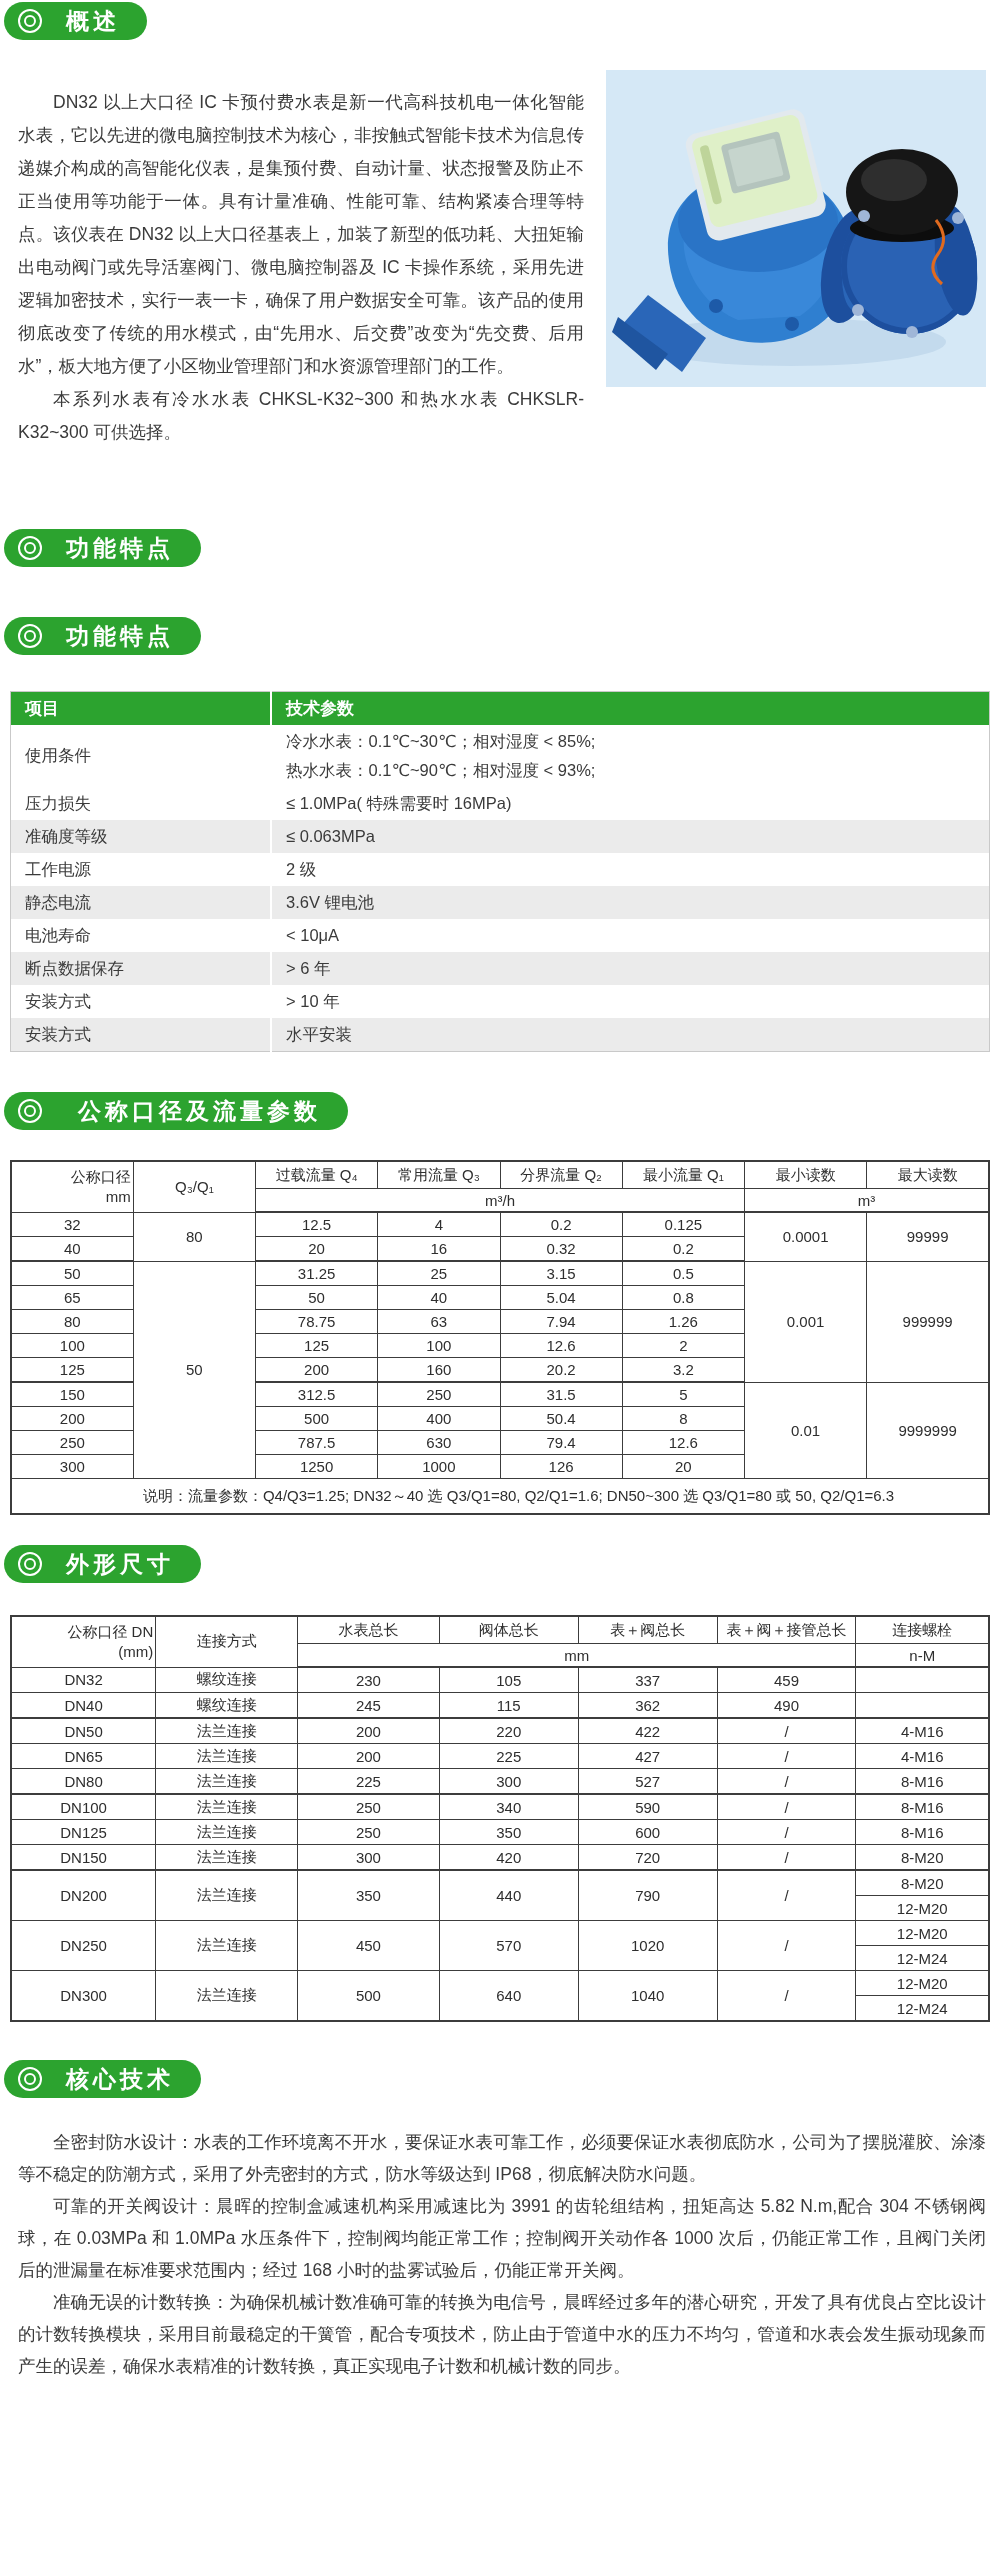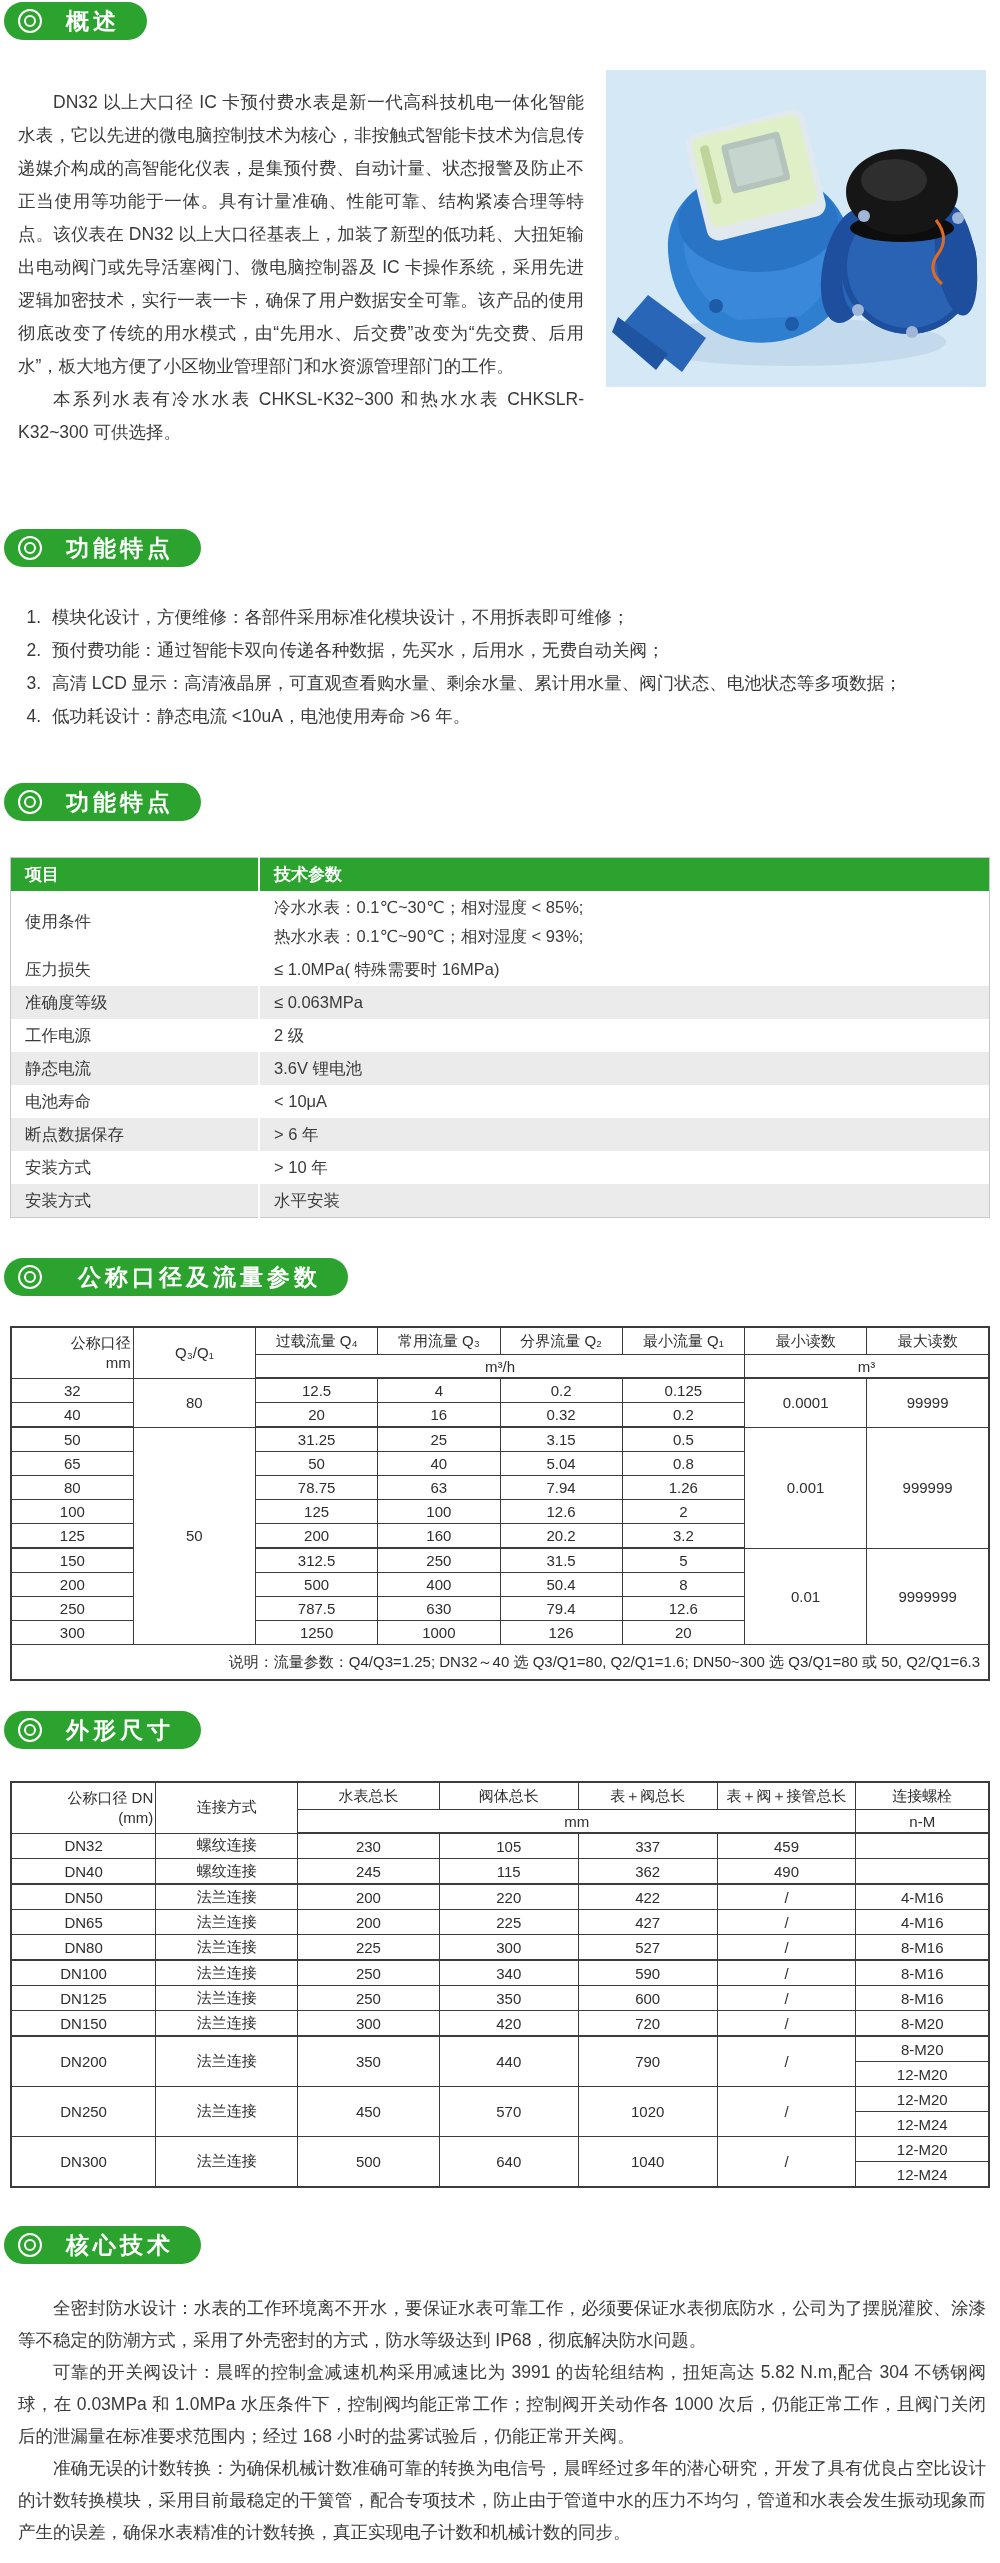--- a/index.html
+++ b/index.html
@@ -20,35 +20,35 @@
   .product-photo{width:380px;height:317px;margin-left:auto;margin-top:-16px;}
   
   .sec-features{margin-top:80px;display:block;}
   .features-list{margin:34px 14px 0 18px;padding-left:28px;font-size:17.5px;line-height:33px;color:#3a3a3a;}
   .features-list li{padding-left:6px;}
   
   .sec-tech .badge{margin-top:50px;}
   .tech-table{width:980px;margin:36px 0 0 10px;border-collapse:collapse;
               border:1px solid #c9c9c9;font-size:16.5px;color:#3a3a3a;}
   .tech-table th{background:#2CA32F;color:#fff;text-align:left;font-size:17px;
-                 font-weight:bold;height:33px;padding:0 0 0 14px;}
+                 font-weight:bold;height:33px;padding:0 12px 0 14px;}
   .tech-table th:first-child,.tech-table td:first-child{width:233px;border-right:2px solid #ffffff;}
   .tech-table td{padding:2px 0 2px 14px;height:27px;}
   .tech-table tr.alt{background:#EBEBEB;}
   .tech-table td div{line-height:29px;}
   
   .spec-table{width:980px;margin:30px 0 0 10px;border-collapse:collapse;
               border:2px solid #3c3c3c;color:#2e2e2e;table-layout:fixed;}
   .spec-table th,.spec-table td{border:1px solid #3c3c3c;text-align:center;
               font-weight:normal;font-size:15px;padding:1px 2px;}
   .spec-table thead th{height:24px;}
   .spec-table .unit-row th{height:20px;border-bottom-width:2px;}
   .spec-table tbody td{height:21px;}
   .spec-table tr.group-end td{border-bottom-width:2px;}
-  .spec-table .note-row td{text-align:right;padding:5px 8px 5px 45px;height:24px;}
+  .spec-table .note-row td{text-align:center;padding:5px 8px 5px 45px;height:24px;}
   .two-line div{line-height:20px;text-align:right;}
   
   .sec-flow .badge{margin-top:40px;gap:12px;}
   .sec-dims .badge{margin-top:30px;}
   .dims-table{margin-top:32px;}
   .dims-table tbody td{height:22px;}
   
   .sec-core .badge{margin-top:38px;}
   .core-text{margin:28px 14px 0 18px;font-size:17.5px;line-height:32px;
              text-align:justify;color:#3a3a3a;}
@@ -102,26 +102,20 @@
       </svg>
     </div>
   </div>
 </section>
 
 <section class="sec-features">
   <div class="badge">
     <span class="badge-icon"></span>
     <span class="badge-text">功能特点</span>
   </div>
-  <ol class="features-list">
-    <li>模块化设计，方便维修：各部件采用标准化模块设计，不用拆表即可维修；</li>
-    <li>预付费功能：通过智能卡双向传递各种数据，先买水，后用水，无费自动关阀；</li>
-    <li>高清 LCD 显示：高清液晶屏，可直观查看购水量、剩余水量、累计用水量、阀门状态、电池状态等多项数据；</li>
-    <li>低功耗设计：静态电流 &lt;10uA，电池使用寿命 &gt;6 年。</li>
-  </ol>
 </section>
 
 <section class="sec-tech">
   <div class="badge">
     <span class="badge-icon"></span>
     <span class="badge-text">功能特点</span>
   </div>
   <table class="tech-table">
     <thead>
       <tr>

